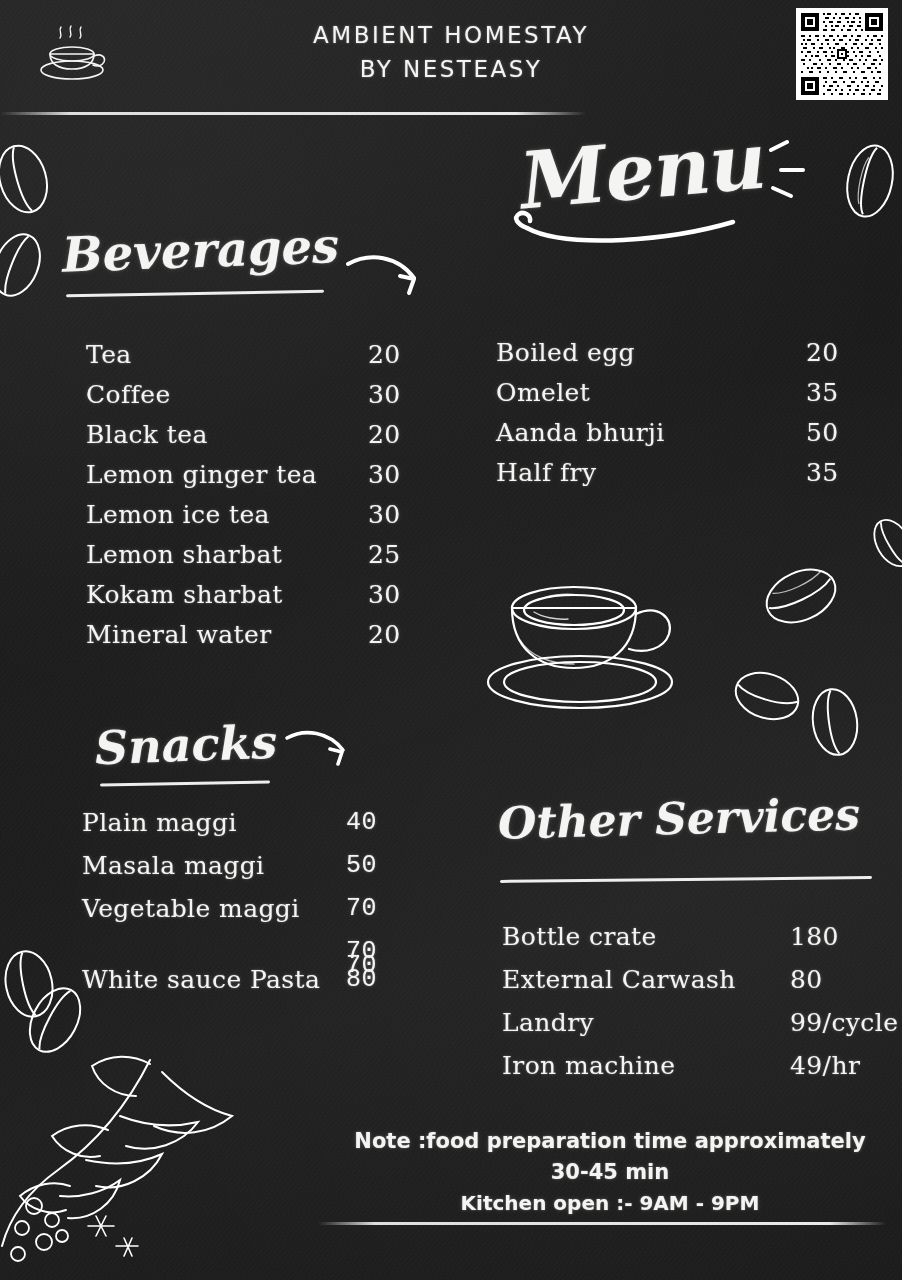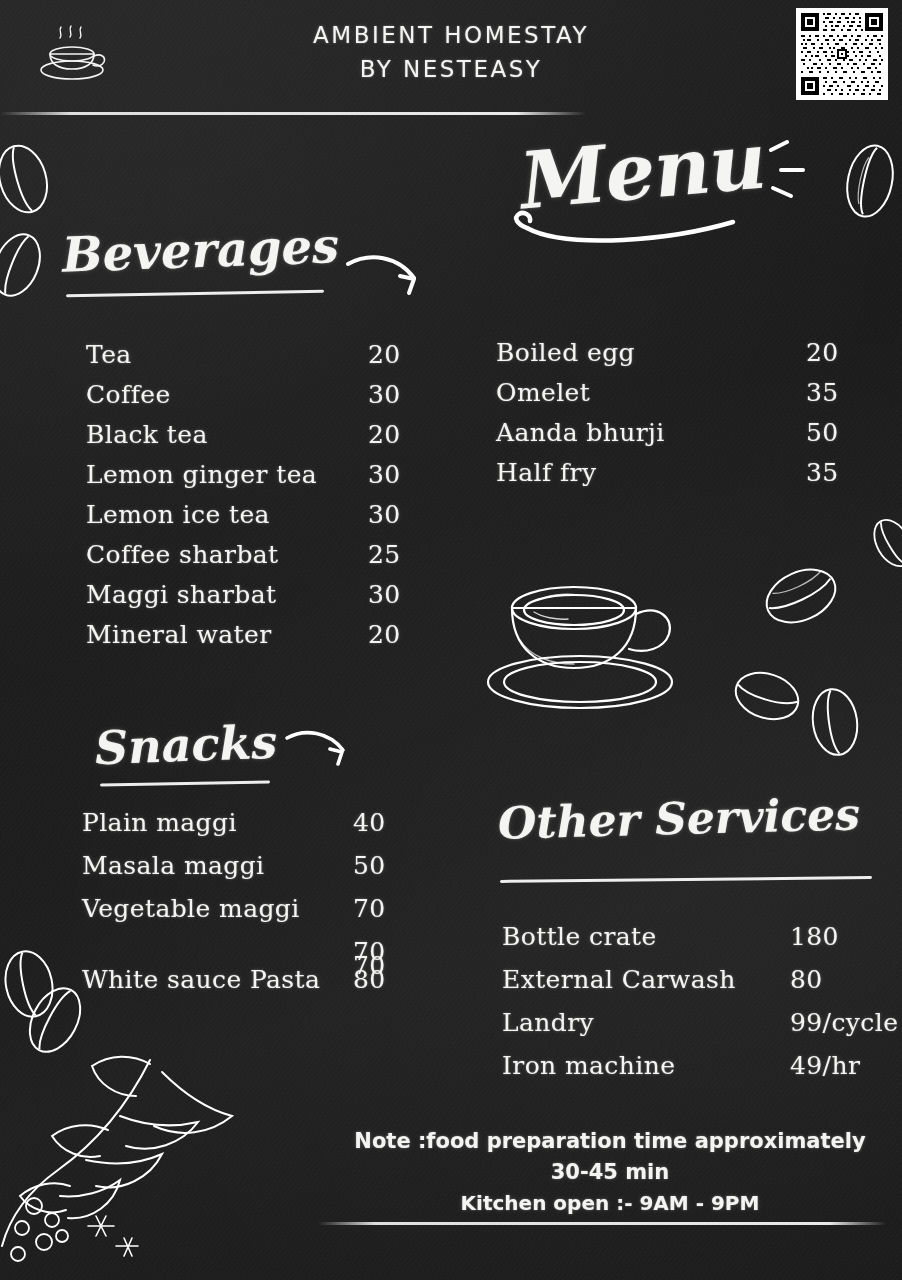--- a/index.html
+++ b/index.html
@@ -160,21 +160,21 @@
     top: 0;
   }
 
   #beverages-list { left: 86px; top: 340px; width: 340px; }
   #beverages-list .price { left: 282px; }
 
   #eggs-list { left: 496px; top: 338px; width: 360px; }
   #eggs-list .price { left: 310px; }
 
   #snacks-list { left: 82px; top: 808px; width: 340px; }
-  #snacks-list .price { left: 271px; }
+  #snacks-list .price { left: 264px; font-family: Liberation Mono, monospace; }
   #snacks-list .row { margin-bottom: 14px; }
 
   #other-list { left: 486px; top: 922px; width: 400px; }
   #other-list .price { left: 288px; }
   #other-list .row { margin-bottom: 14px; margin-left: 16px; }
 
   
   .cup-big {
     position: absolute;
     left: 468px;
@@ -486,25 +486,25 @@
       </div>
     <div class="row">
         <span class="name">Lemon ginger tea</span>
         <span class="price">30</span>
       </div>
     <div class="row">
         <span class="name">Lemon ice tea</span>
         <span class="price">30</span>
       </div>
     <div class="row">
-        <span class="name">Coffee sharbat</span>
+        <span class="name">Lemon sharbat</span>
         <span class="price">25</span>
       </div>
     <div class="row">
-        <span class="name">Maggi sharbat</span>
+        <span class="name">Kokam sharbat</span>
         <span class="price">30</span>
       </div>
     <div class="row">
         <span class="name">Mineral water</span>
         <span class="price">20</span>
       </div>
   </div>
 
   <div class="list chalk" id="eggs-list">
     <div class="row">

